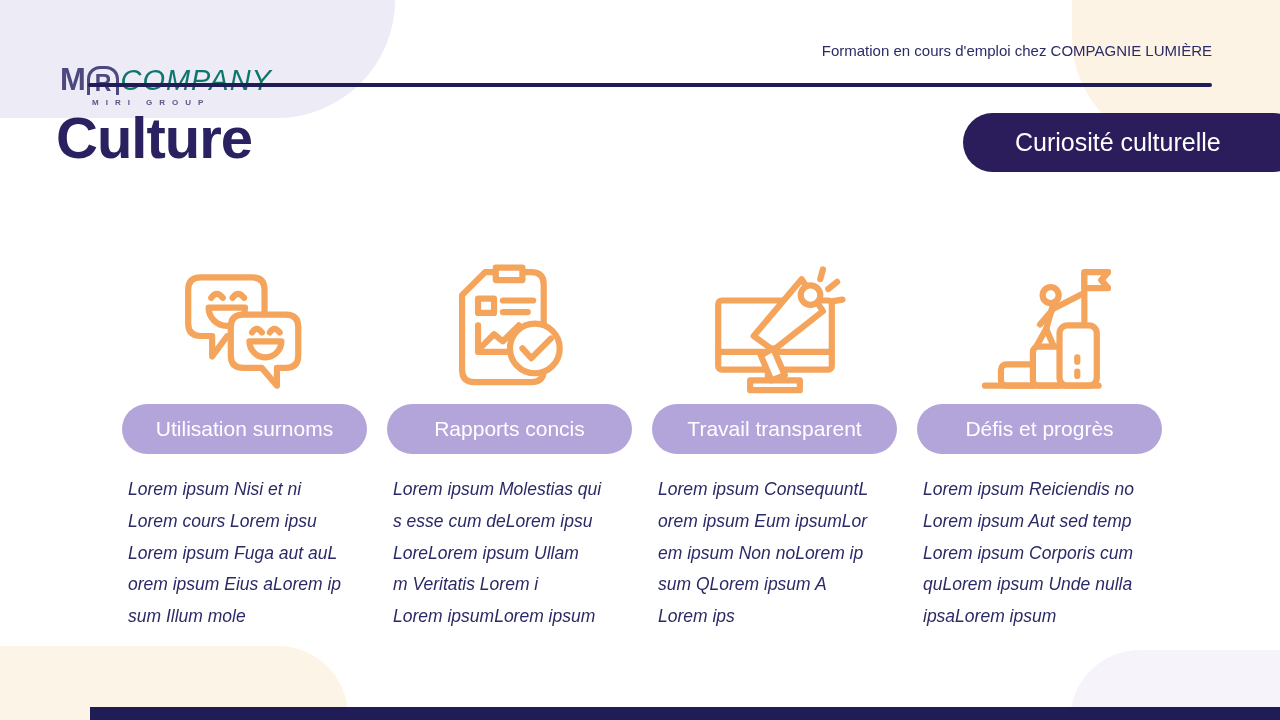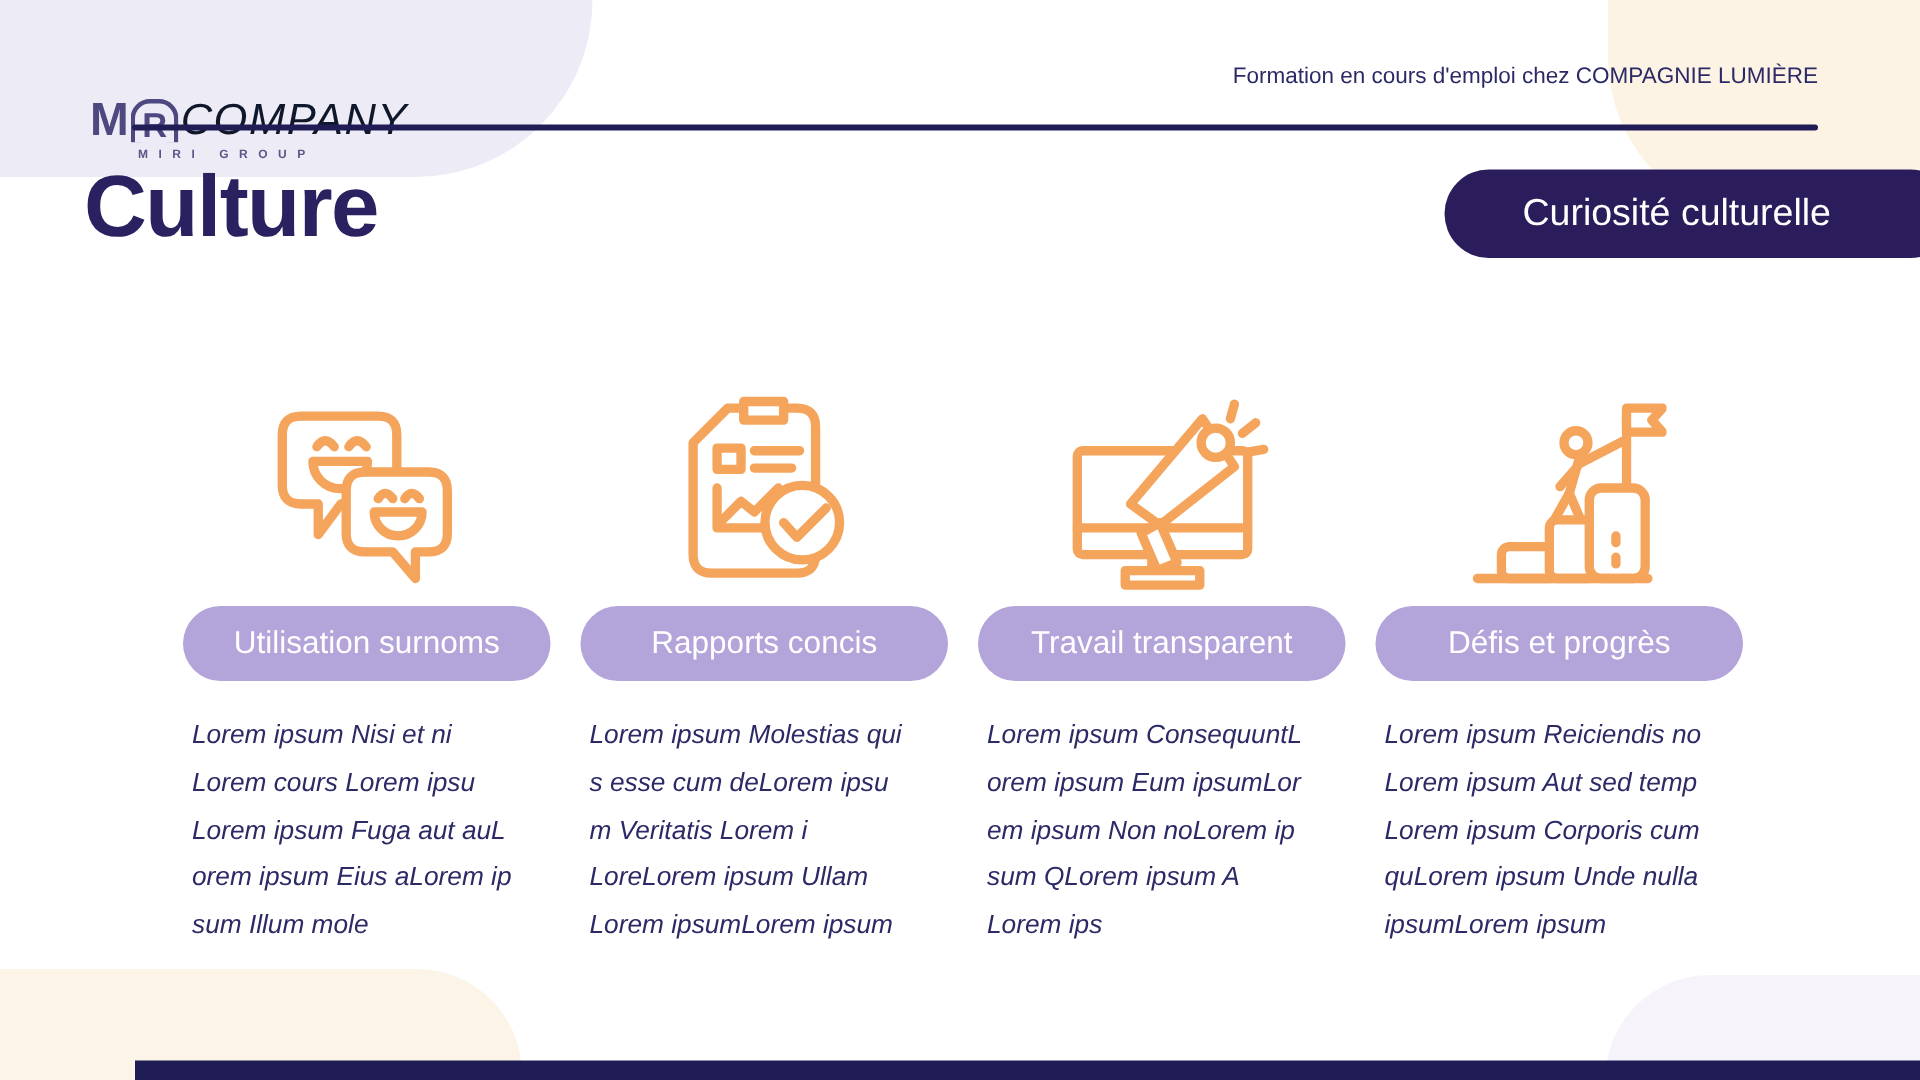--- a/index.html
+++ b/index.html
@@ -20,21 +20,21 @@
     background:#f6f4fa;border-radius:90px 0 0 0;}
 
   
   .logo{position:absolute;top:30px;left:60px;line-height:1;}
   .logo-line{display:flex;align-items:flex-end;}
   .logo-m{font-size:31px;font-weight:bold;color:#4d4880;}
   .logo-arch{display:inline-block;border:3px solid #4d4880;border-bottom:none;
     border-radius:13px 13px 0 0;padding:3px 5px 0 5px;margin:0 1px;}
   .logo-r{font-size:23px;font-weight:bold;color:#4d4880;}
   .logo-company{font-size:29px;font-style:italic;font-weight:normal;
-    color:#0f172a;letter-spacing:1px;margin-top:36px;}
+    color:#0f766e;letter-spacing:1px;margin-top:36px;}
   .logo-group{font-size:8px;font-weight:bold;letter-spacing:7px;
     color:#5b5687;margin:4px 0 0 32px;}
   .header-title{position:absolute;top:42px;right:68px;font-size:15px;
     font-weight:500;color:#2b2a66;}
   .header-rule{position:absolute;top:83px;left:88px;width:1124px;height:4px;
     background:#201c55;border-radius:2px;}
 
   
   .page-title{position:absolute;top:104px;left:56px;margin:0;font-size:58px;
     font-weight:bold;color:#2a2260;letter-spacing:-1px;}
@@ -119,22 +119,22 @@
           <path d="M44,72 v30 h40"></path>
           <path d="M48,96 l14,-14 l10,8 l18,-18"></path>
           <circle cx="108" cy="98" r="28" fill="#ffffff"></circle>
           <path d="M94,98 l10,11 l22,-22"></path>
         </svg>
       </div>
       <div class="pill">Rapports concis</div>
       <div class="body-text">
         <div>Lorem ipsum Molestias qui</div>
         <div>s esse cum deLorem ipsu</div>
+        <div>LoreLorem ipsum Ullam</div>
         <div>m Veritatis Lorem i</div>
-        <div>LoreLorem ipsum Ullam</div>
         <div>Lorem ipsumLorem ipsum</div>
       </div>
     </div>
 
     <div class="col">
       <div class="icon-box">
         <svg class="icon-svg" width="142" height="136" viewBox="0 0 160 150">
           <rect x="16" y="44" width="128" height="78" rx="4" fill="#ffffff"></rect>
           <path d="M16,102 h128"></path>
           <path d="M72,122 v12 M88,122 v12"></path>
@@ -174,20 +174,20 @@
           <path d="M122,108 v5 M122,124 v5"></path>
           <path d="M18,140 h128"></path>
         </svg>
       </div>
       <div class="pill">Défis et progrès</div>
       <div class="body-text">
         <div>Lorem ipsum Reiciendis no</div>
         <div>Lorem ipsum Aut sed temp</div>
         <div>Lorem ipsum Corporis cum</div>
         <div>quLorem ipsum Unde nulla</div>
-        <div>ipsumLorem ipsum</div>
+        <div>ipsaLorem ipsum</div>
       </div>
     </div>
 
   </div>
 
   <div class="bottom-bar"></div>
 </div>
 
 </body></html>

